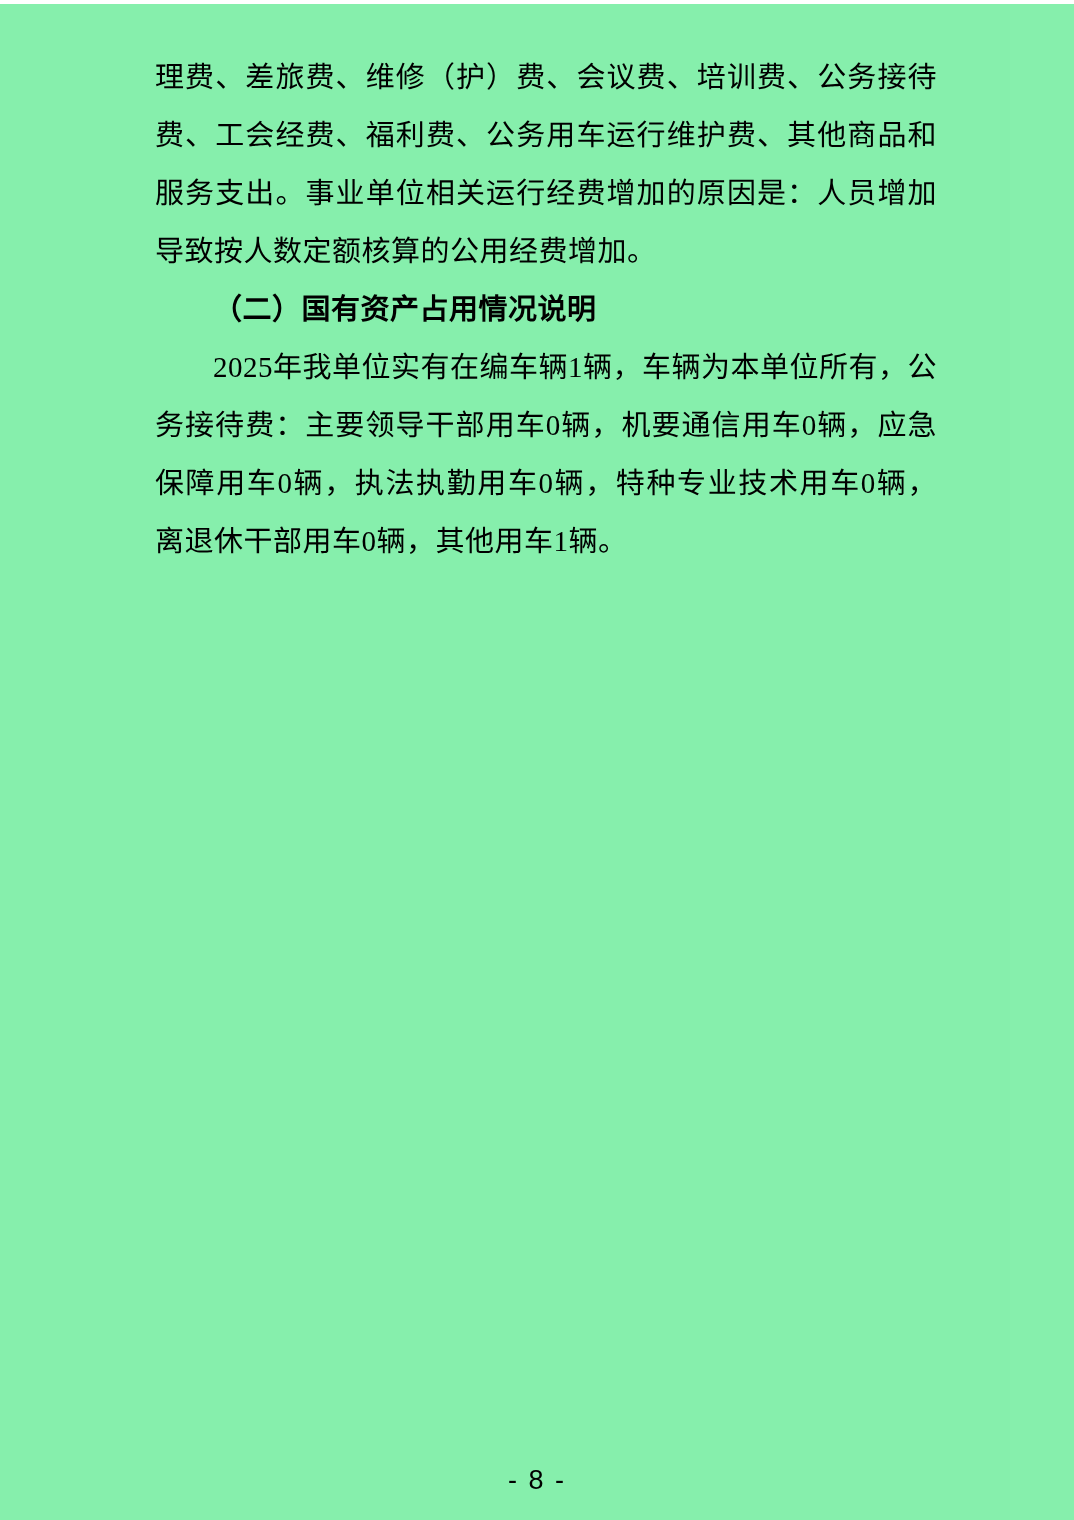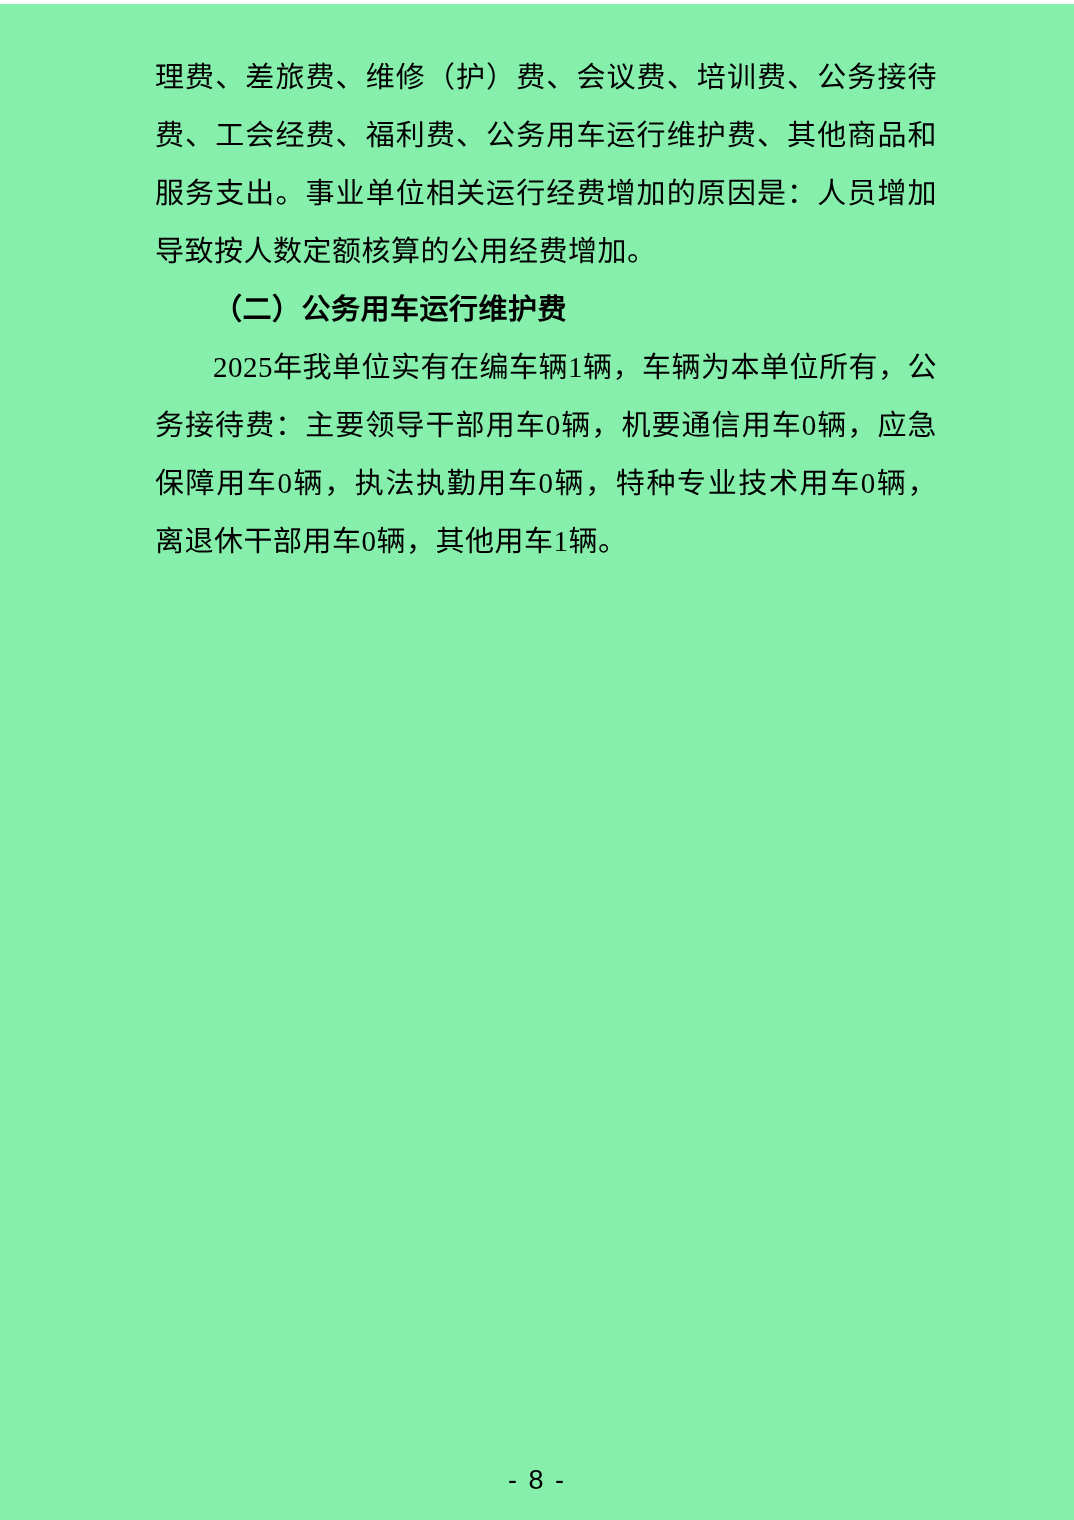--- a/index.html
+++ b/index.html
@@ -54,17 +54,17 @@
     color: #000000;
     letter-spacing: 2px;
   }
 </style>
 </head>
 <body>
 
 <div class="page">
   <div class="content">
     <p class="para">理费、差旅费、维修（护）费、会议费、培训费、公务接待费、工会经费、福利费、公务用车运行维护费、其他商品和服务支出。事业单位相关运行经费增加的原因是：人员增加导致按人数定额核算的公用经费增加。</p>
-    <h3 class="heading">（二）公务用车运行维护费</h3>
+    <h3 class="heading">（二）国有资产占用情况说明</h3>
     <p class="para indent">2025年我单位实有在编车辆1辆，车辆为本单位所有，公务接待费：主要领导干部用车0辆，机要通信用车0辆，应急保障用车0辆，执法执勤用车0辆，特种专业技术用车0辆，离退休干部用车0辆，其他用车1辆。</p>
   </div>
   <div class="page-number">- 8 -</div>
 </div>
 
 </body></html>

